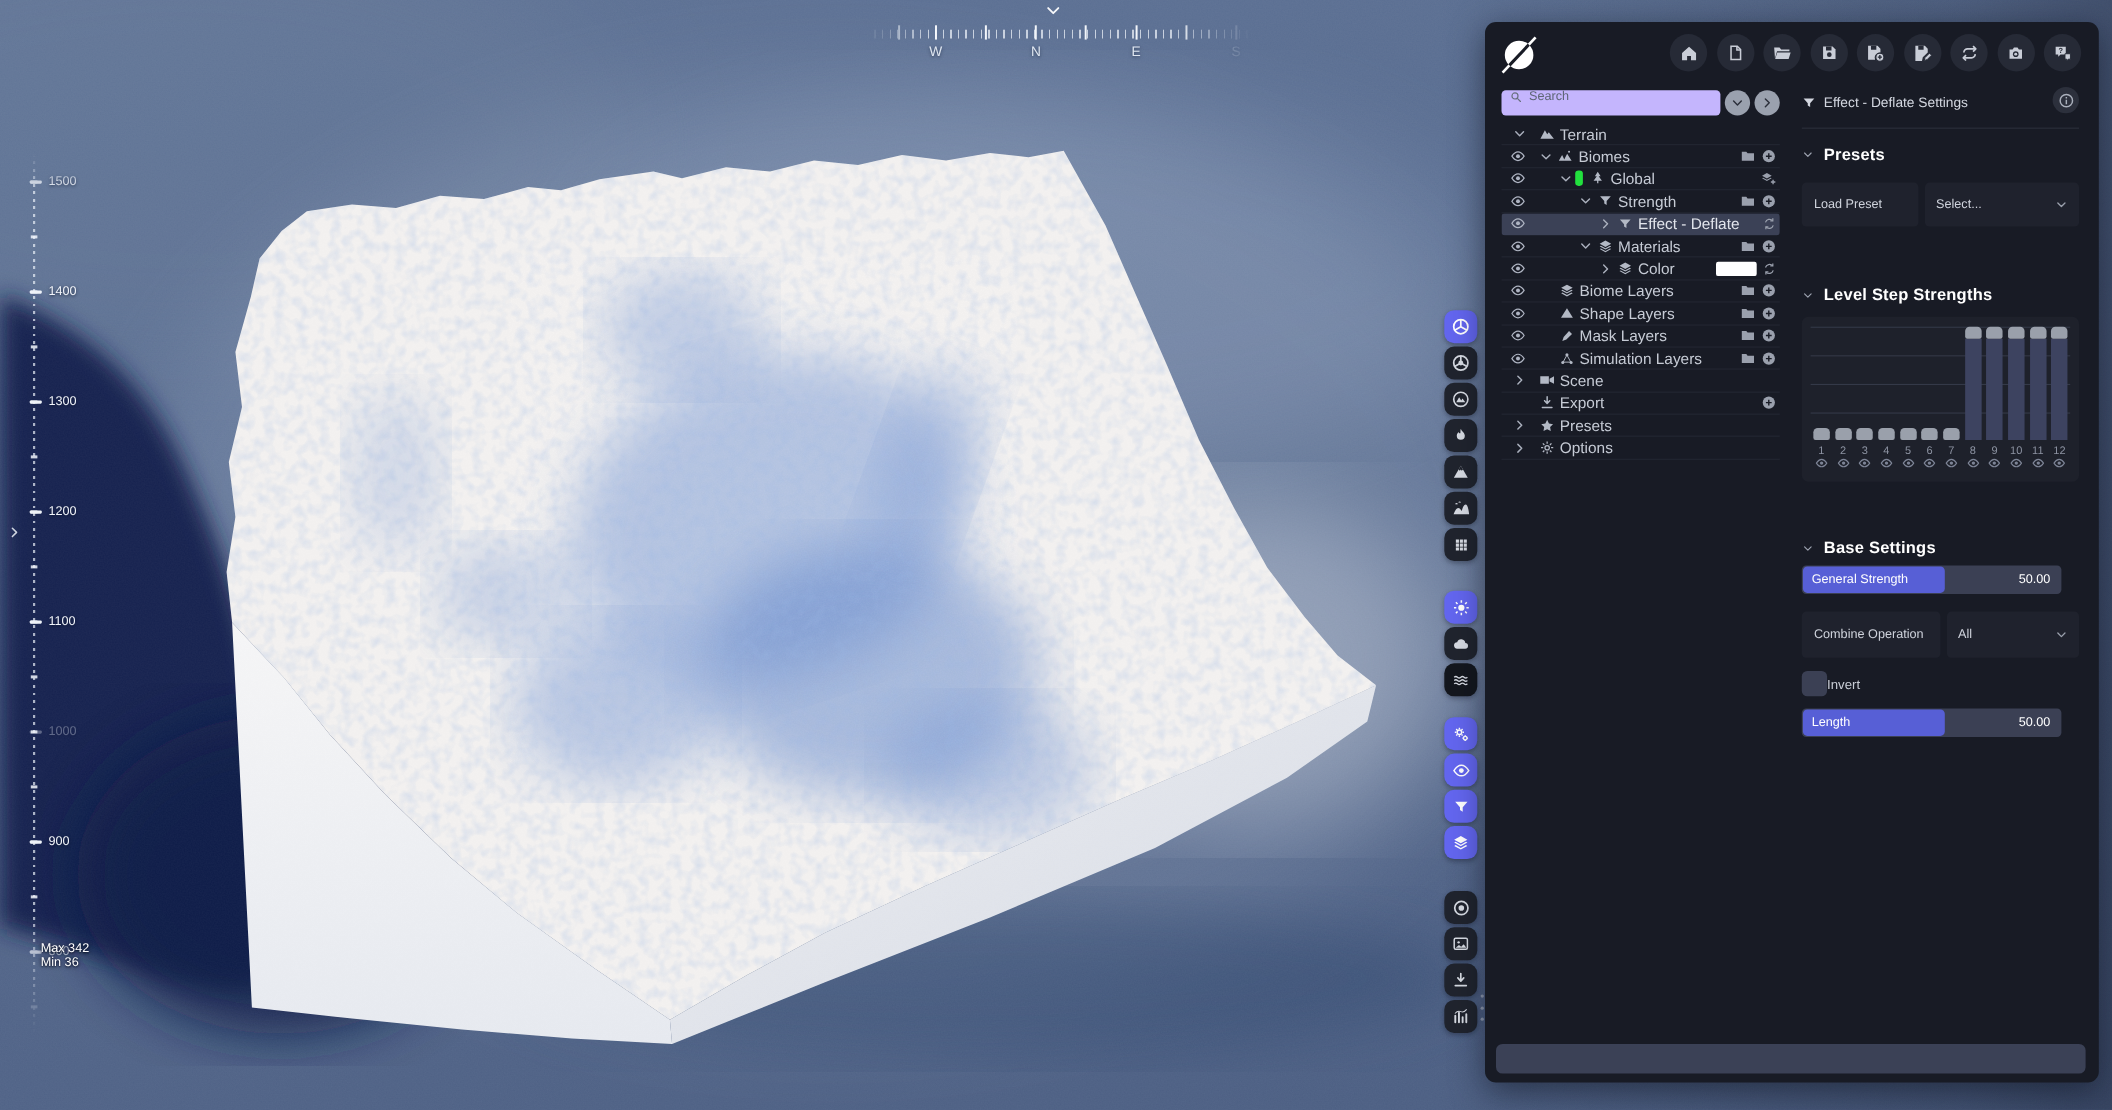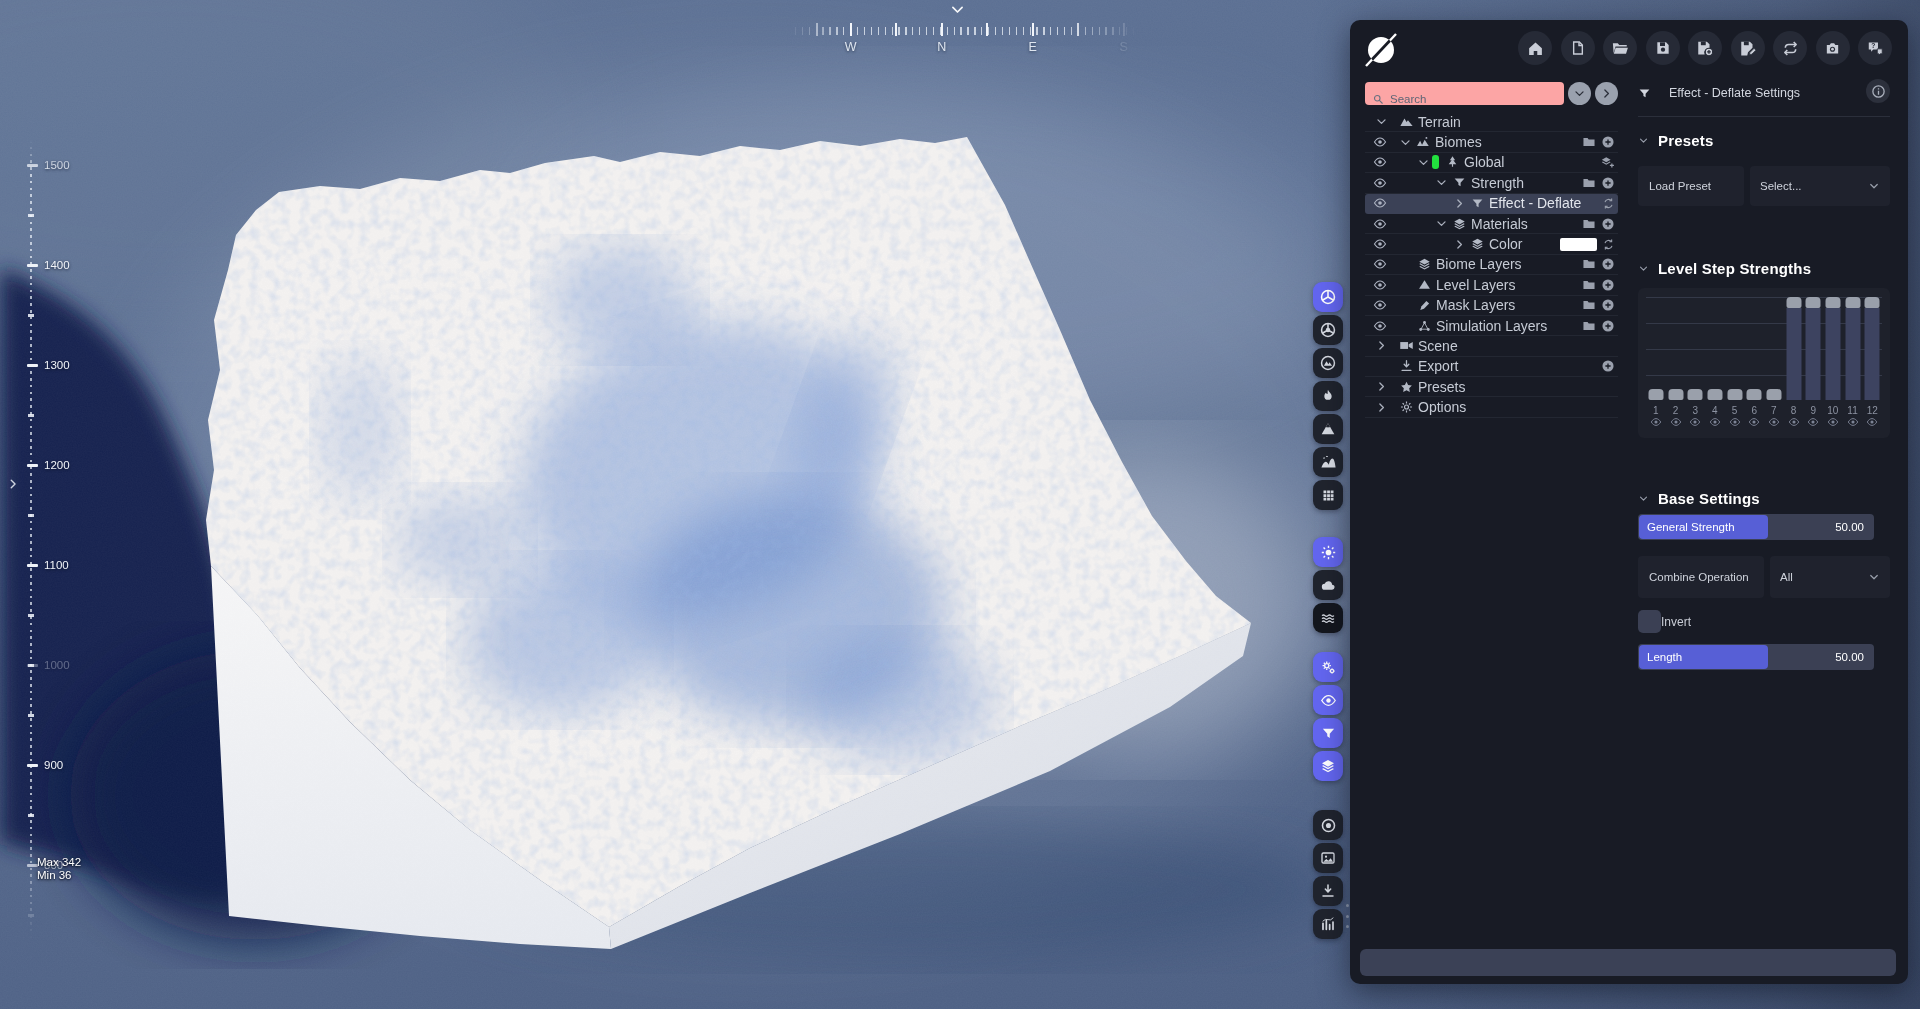--- a/index.html
+++ b/index.html
@@ -57,41 +57,41 @@
   
   .panel{position:absolute;left:1350px;top:20px;width:558px;height:964px;background:#181b25;
     border-radius:10px;box-shadow:0 8px 30px rgba(6,10,22,.5);}
   .logo{position:absolute;left:8px;top:6px;}
   .topbar-icons{position:absolute;right:16px;top:11px;display:flex;gap:8.5px;}
   .tb-btn{width:34px;height:34px;border-radius:50%;background:#262a36;color:#c9cdd7;
     display:flex;align-items:center;justify-content:center;cursor:pointer;}
   
   .tree-col{position:absolute;left:15px;top:62px;width:253px;}
   .search-row{display:flex;gap:4px;height:23px;margin-bottom:7px;}
-  .search-box{flex:1;background:#fca5a5;border-radius:4px;display:flex;align-items:flex-end;padding:0 7px;gap:6px;color:#6a7180;}
+  .search-box{flex:1;background:#c4b5fd;border-radius:4px;display:flex;align-items:flex-start;padding:0 7px;gap:6px;color:#6a7180;}
   .search-box .ph{font-size:11.5px;color:#5e6575;}
   .search-circle{width:23px;height:23px;border-radius:50%;background:#9aa1ae;color:#2b2f3a;
     display:flex;align-items:center;justify-content:center;cursor:pointer;}
   .trow{display:flex;align-items:center;height:20.4px;border-bottom:1px solid #232732;
     padding:0 3px 0 2px;color:#c6cbd5;font-size:14px;cursor:pointer;box-sizing:border-box;}
   .trow .slot1{width:30px;display:flex;align-items:center;flex:none;}
   .trow .slot1 .ic{margin-left:6px;}
   .trow .ind{width:calc(var(--ind,0)*18px);flex:none;}
   .trow .chev{width:17px;flex:none;color:#aab0bd;}
   .trow .nicon{width:19px;flex:none;color:#b3b9c5;}
   .trow .tlabel{margin-left:2px;white-space:nowrap;}
   .trow .rspace{flex:1;}
   .trow .ric{flex:none;color:#9aa0ad;margin-left:5px;cursor:pointer;}
   .trow.sel{background:#3b4156;border-radius:3px;border-bottom-color:transparent;color:#e2e5ec;}
   .indicator{width:7px;height:14px;border-radius:3px;flex:none;margin-right:4px;}
   .swatch{width:37px;height:13px;border-radius:2px;background:#fff;flex:none;margin-left:6px;}
   .eye{color:#aeb4c2;}
   
   .set-col{position:absolute;left:288px;top:62px;width:252px;height:880px;}
-  .insp-head{position:absolute;left:0;right:0;top:4px;display:flex;align-items:center;gap:18px;color:#d3d7e0;}
+  .insp-head{position:absolute;left:0;right:0;top:4px;display:flex;align-items:center;gap:7px;color:#d3d7e0;}
   .insp-title{font-size:12.5px;}
   .info-btn{position:absolute;right:0;top:-3px;width:24px;height:24px;border-radius:50%;background:#2c303c;
     color:#aab0bc;display:flex;align-items:center;justify-content:center;cursor:pointer;}
   .insp-div{position:absolute;left:0;right:0;top:34px;height:1px;background:#2b2f3b;}
   .sec-head{position:absolute;left:0;display:flex;align-items:center;gap:9px;color:#fff;}
   .sec-head .chevsm{color:#9aa0ad;}
   .sec-head .t{font-size:15px;font-weight:bold;letter-spacing:.2px;}
   .ctl-row{position:absolute;left:0;right:0;display:flex;gap:6px;}
   .ctl-label{background:#1f222d;border-radius:4px;display:flex;align-items:center;padding:0 11px;
     color:#cfd3dc;font-size:11.5px;flex:none;}
@@ -760,21 +760,21 @@
     <div class="trow" style="--ind:1">
       <span class="slot1">
           <svg class="ic eye" width="14" height="14">
             <use href="#i-eye"></use>
           </svg>
         </span>
       <span class="ind"></span>
       <svg class="ic nicon" width="13" height="13">
           <use href="#i-shape"></use>
         </svg>
-      <span class="tlabel">Level Layers</span>
+      <span class="tlabel">Shape Layers</span>
         <span class="rspace"></span>
       <svg class="ic ric" width="14" height="14">
           <use href="#i-folder"></use>
         </svg>
       <svg class="ic ric" width="14" height="14">
           <use href="#i-plusc"></use>
         </svg>
     </div>
 
     <div class="trow" style="--ind:1">

